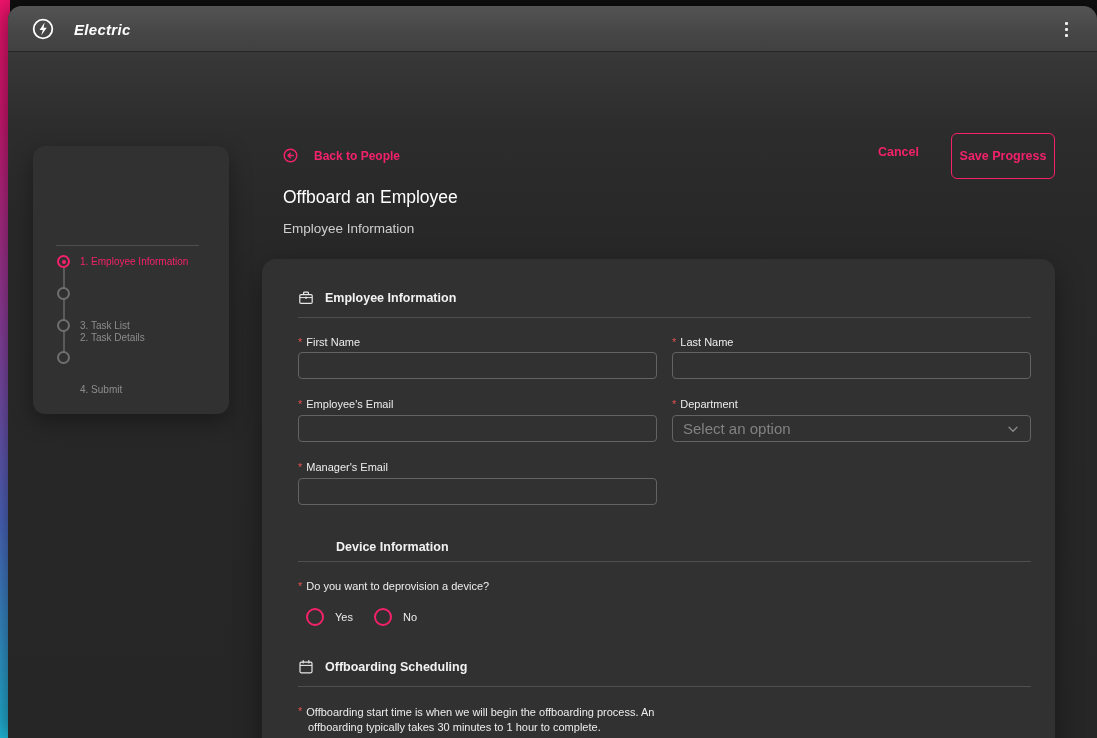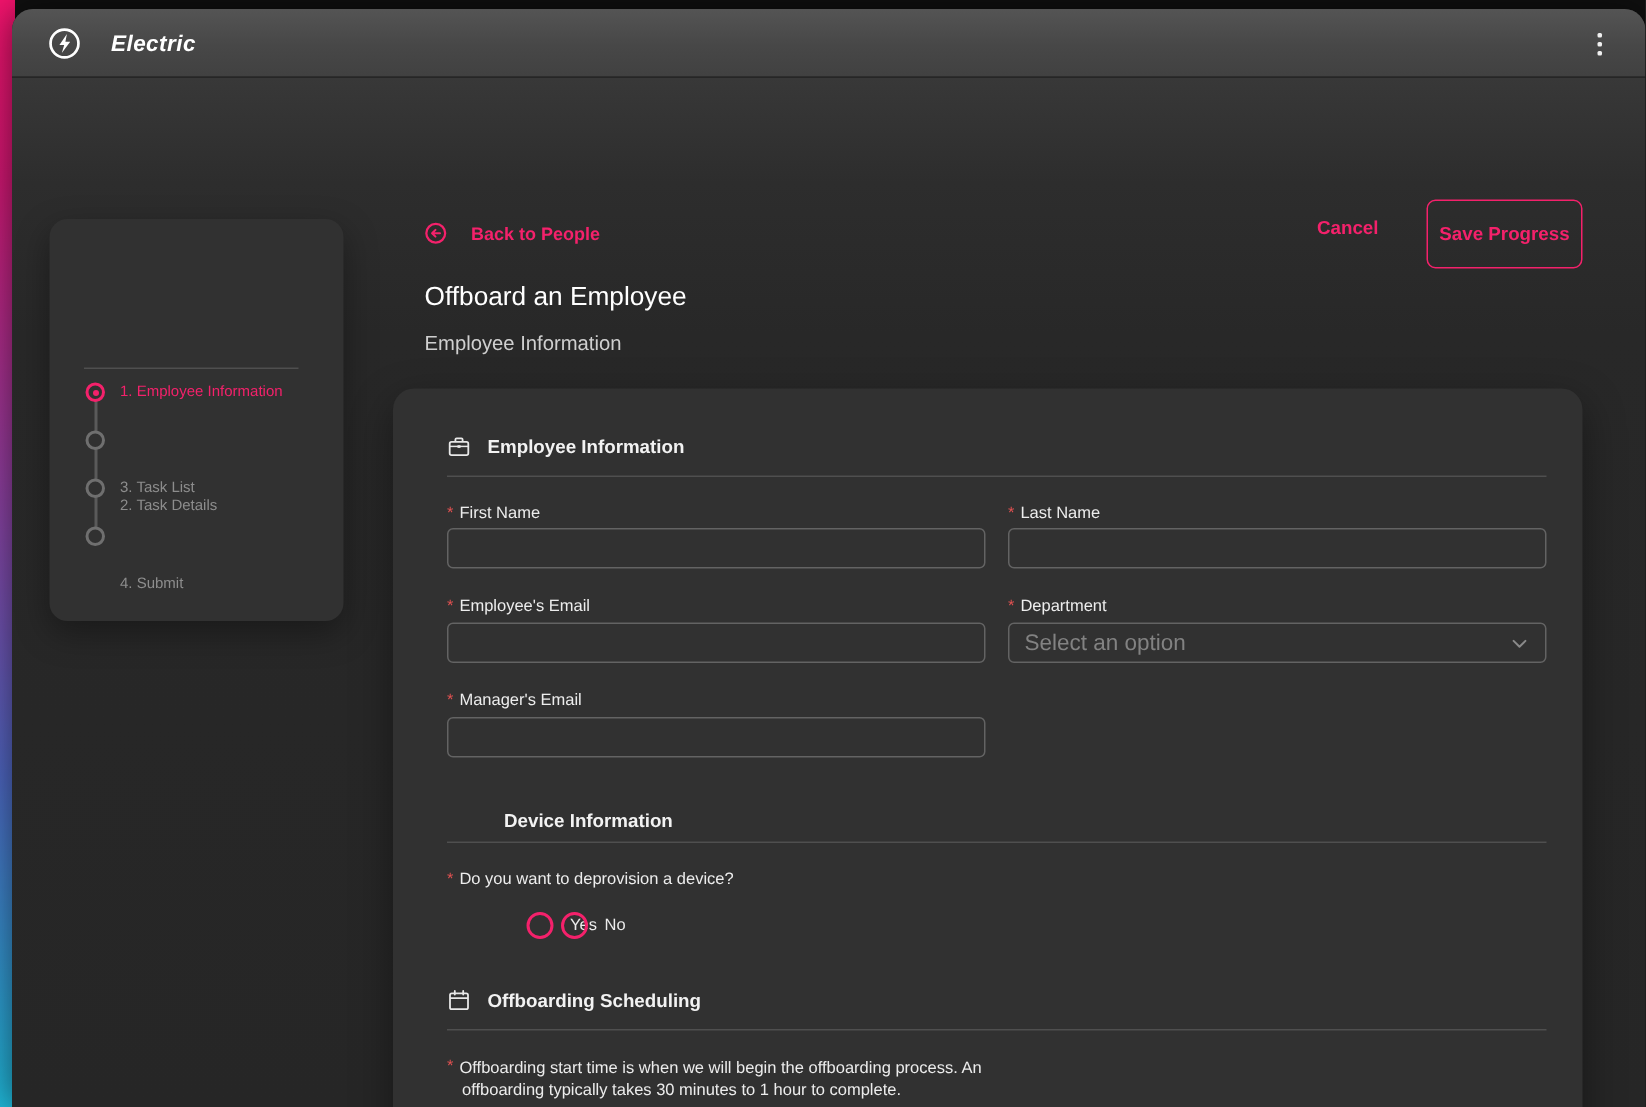--- a/index.html
+++ b/index.html
@@ -222,21 +222,21 @@
         <input class="abs text-input" style="left: 36px; top: 219px;" type="text">
 
         <div class="abs section-title" style="left:36px;top:281px;margin-left:38px;">Device Information</div>
         <div class="abs form-divider" style="top:302px;"></div>
 
         <div class="abs field-label" style="left:36px;top:321px;">
           <span class="req">*</span>
           <span>Do you want to deprovision a device?</span>
         </div>
 
-        <div class="abs radio" style="left:44px;top:349px;margin-left:45px;">
+        <div class="abs radio" style="left:44px;top:349px;">
           <span class="radio-circle"></span>
           <span class="radio-label">Yes</span>
         </div>
         <div class="abs radio" style="left:112px;top:349px;">
           <span class="radio-circle"></span>
           <span class="radio-label">No</span>
         </div>
 
         <div class="abs section-head" style="left:36px;top:400px;">
           <span style="display:flex;">

